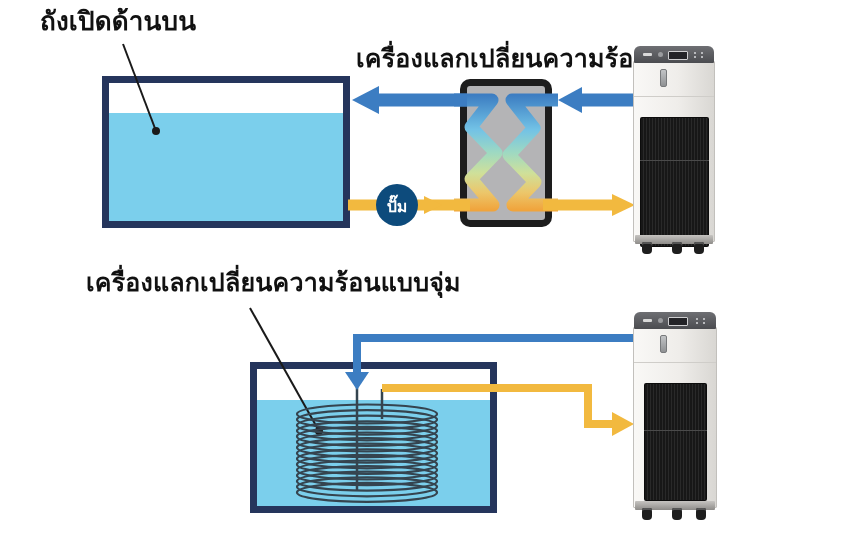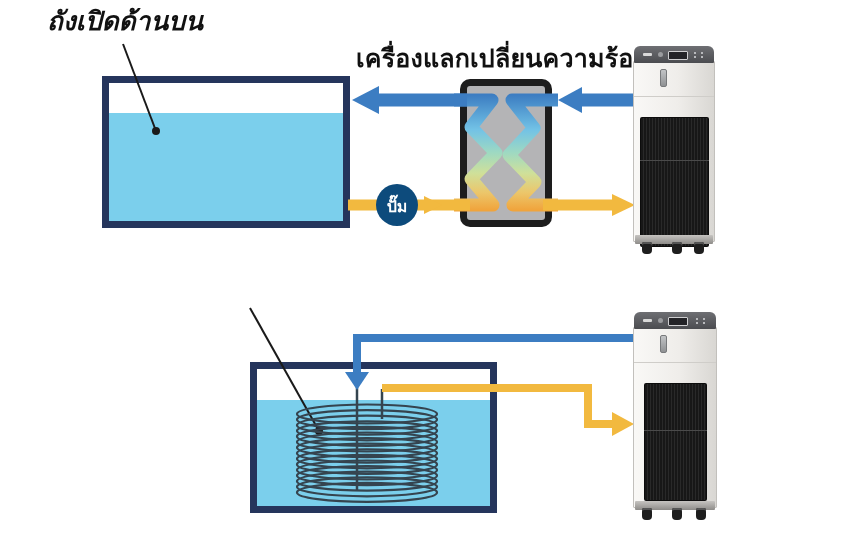--- a/index.html
+++ b/index.html
@@ -5,21 +5,21 @@
   html,body{margin:0;padding:0;background:#fff;}
   .canvas{
     position:relative;width:858px;height:536px;overflow:hidden;background:#fff;
     font-family:"DejaVu Sans","Liberation Sans",sans-serif;
   }
   .canvas svg{position:absolute;left:0;top:0;}
   .diagram-label{
     position:absolute;color:#111;font-weight:600;letter-spacing:.2px;
     font-size:25px;line-height:1.2;white-space:nowrap;
   }
-  .diagram-label--tank{left:47px;top:6px;font-size:26px;font-style:italic;}
+  .diagram-label--tank{left:40px;top:6px;font-size:26px;}
   .diagram-label--he{left:356px;top:44px;}
   .diagram-label--imm{left:86px;top:268px;}
 
   
   .chiller{position:absolute;width:82px;height:208px;}
   .chiller--a{left:633px;top:46px;}
   .chiller--b{left:633px;top:312px;width:84px;}
   .ch-body{
     position:absolute;left:0;right:0;top:15px;bottom:12px;
     background:linear-gradient(90deg,#f9f8f6,#efedea 55%,#d9d7d3);
@@ -136,20 +136,21 @@
       <polyline points="635,338 357,338 357,373" fill="none" stroke-width="8" stroke="#3c7dc2"></polyline>
       <polygon points="357,390 345,372 369,372" fill="#3c7dc2"></polygon>
 
       <polyline points="382,388 588,388 588,424 613,424" fill="none" stroke-width="8" stroke="#f2b93f"></polyline>
       <polygon points="634,424 612,412 612,436" fill="#f2b93f"></polygon>
     </g>
   </svg>
 
   <div class="diagram-label diagram-label--tank">ถังเปิดด้านบน</div>
   <div class="diagram-label diagram-label--he">เครื่องแลกเปลี่ยนความร้อน</div>
+  <div class="diagram-label diagram-label--imm">เครื่องแลกเปลี่ยนความร้อนแบบจุ่ม</div>
 
   <div class="chiller chiller--a">
     <div class="ch-body"></div>
     <div class="ch-cap">
       <div class="ch-led"></div>
       <div class="ch-pbtn"></div>
       <div class="ch-disp"></div>
       <div class="ch-keys"></div>
     </div>
     <div class="ch-body" style="background:none;border-color:transparent;">

